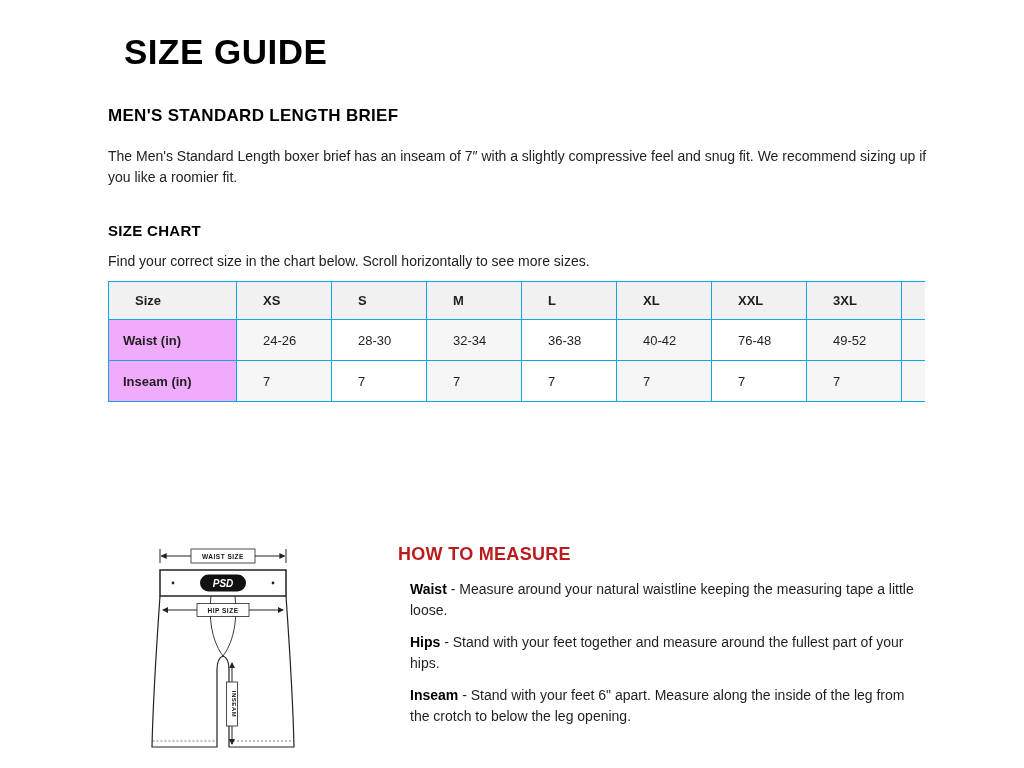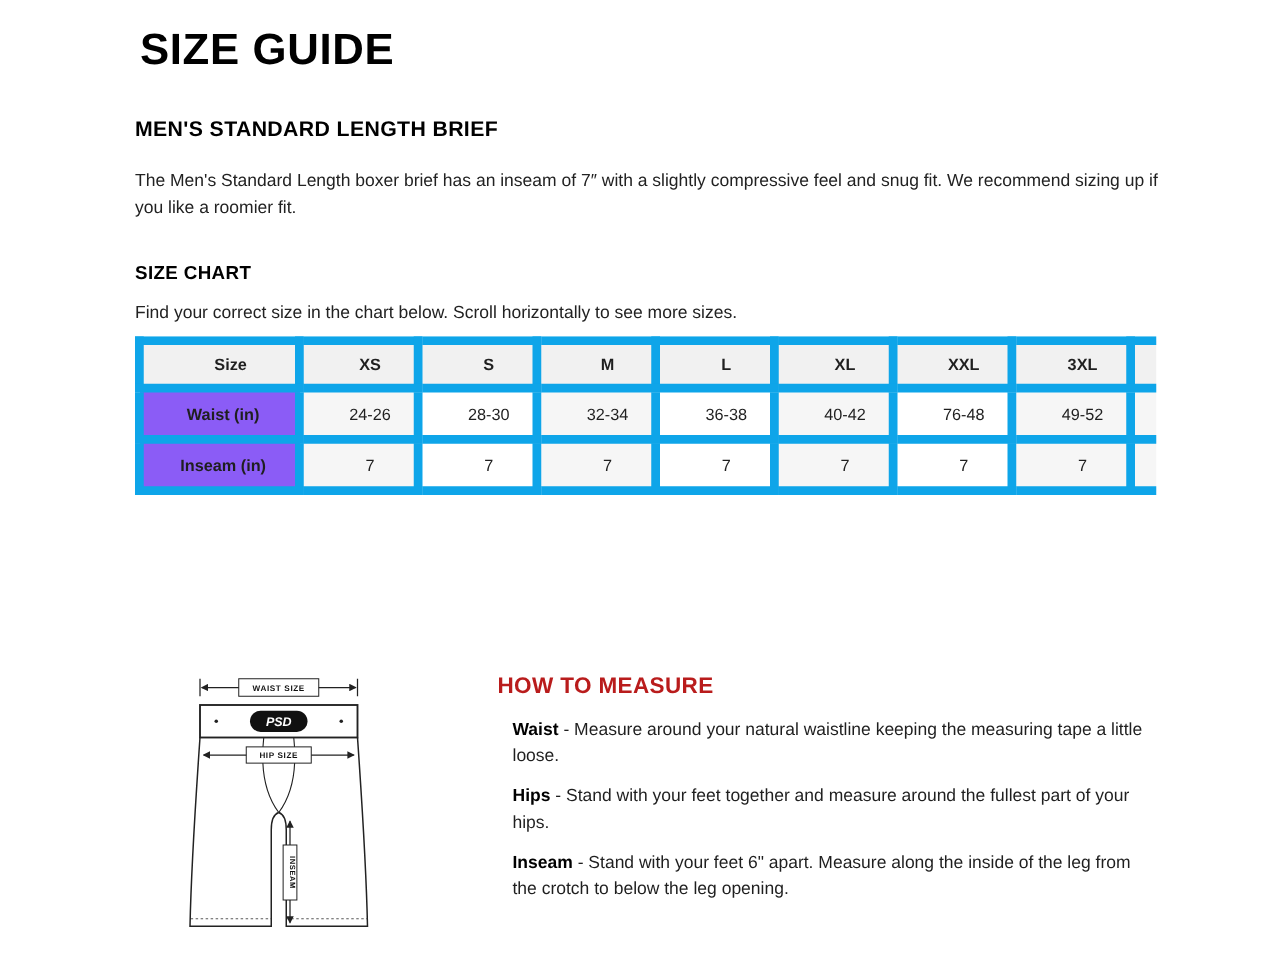--- a/index.html
+++ b/index.html
@@ -14,21 +14,21 @@
     min-height:768px;
     padding:16px 0 30px 108px;
     background:#fff;
   }
   h1.page-title {
     font-size:35px;
     line-height:40px;
     font-weight:700;
     letter-spacing:.5px;
     color:#000;
-    margin:4px;
+    margin:16px;
   }
   h2.product-subtitle {
     font-size:17px;
     font-weight:700;
     letter-spacing:.3px;
     color:#000;
     margin:34px 0 0;
   }
   p.product-description {
     font-size:14px;
@@ -58,35 +58,35 @@
   }
   table.size-table {
     border-collapse:collapse;
     table-layout:fixed;
     width:888px;
     font-size:13px;
     color:#1f1f1f;
   }
   table.size-table th,
   table.size-table td {
-    border:7px solid #0ea5e9;
+    border:1px solid #0ea5e9;
     height:41px;
     padding:0 8px 0 26px;
-    text-align:center;
+    text-align:left;
     vertical-align:middle;
     font-weight:400;
   }
   table.size-table thead th {
     background:#f1f1f1;
     font-weight:700;
     height:38px;
   }
   table.size-table tbody th {
     font-weight:700;
-    background:#8b5cf6;
+    background:#f0abfc;
     padding-left:14px;
   }
   table.size-table tbody td:nth-child(even) { background:#f6f6f6; }
   table.size-table tbody td.cut { background:#f6f6f6; }
   table.size-table thead th.cut { background:#f1f1f1; }
   .bottom {
     display:flex;
     align-items:flex-start;
     margin-top:142px;
   }

